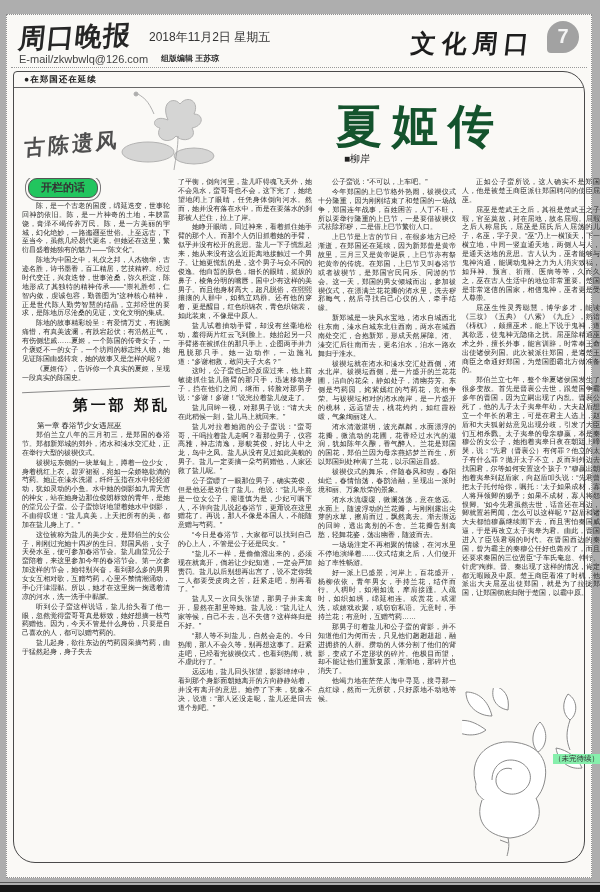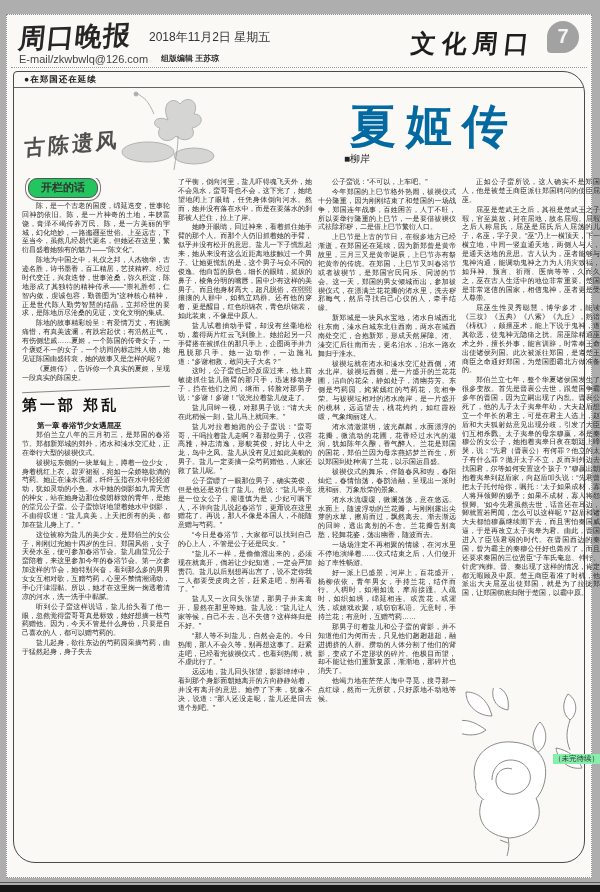--- a/index.html
+++ b/index.html
@@ -28,40 +28,40 @@
     border:1px solid #4a4a4a;border-radius:4px 22px 22px 22px;box-sizing:border-box;}
   .banner{position:absolute;left:0;top:0;right:0;height:15px;border-bottom:1px solid #666;}
   .banner span{position:absolute;left:10px;top:2px;font-size:8.5px;font-weight:bold;color:#222;letter-spacing:1px;}
 
   .art-box{position:absolute;left:6px;top:18px;width:238px;height:84px;}
   .art-callig{position:absolute;left:4px;top:40px;font-family:"Liberation Serif","DejaVu Serif",serif;
     font-weight:bold;font-size:21px;color:#4e4e4e;transform:rotate(-5deg) skewX(-8deg);letter-spacing:3px;}
   .art-lotus{position:absolute;right:30px;top:0;}
 
   .title-box{position:absolute;left:252px;top:16px;right:8px;height:86px;}
-  .main-title{position:absolute;left:84px;top:8px;font-family:"Liberation Serif","DejaVu Serif",serif;
-    font-weight:bold;font-size:46px;letter-spacing:10px;color:#0369a1;}
+  .main-title{position:absolute;left:70px;top:8px;font-family:"Liberation Serif","DejaVu Serif",serif;
+    font-weight:bold;font-size:46px;letter-spacing:10px;color:#14532d;}
   .author{position:absolute;left:78px;top:64px;font-size:10px;color:#222;}
 
   
   .col{position:absolute;top:106px;bottom:6px;overflow:hidden;font-size:7px;line-height:1.27;
     text-align:justify;color:#2a2a2a;}
   .col p{margin:0 0 1px 0;text-indent:2em;}
   .col p.noindent{text-indent:0;}
   .col1{left:8px;width:148px;}
   .col2{left:164px;width:134px;}
   .col3{left:304px;width:138px;}
   .col4{left:448px;width:138px;}
 
   .sidebar-label{display:inline-block;margin:0 0 4px 6px;padding:2px 12px;font-size:11px;font-weight:bold;
     color:#333;border:1px solid #555;border-radius:9px;background:#22c55e;
     box-shadow:0 0 0 2px #faf9f6, 0 0 0 3px #777;text-indent:0;}
   .sidebar-divider{margin:7px 0 5px 0;border-top:1px solid #888;transform:rotate(-2.5deg);}
-  .part-heading{font-size:15px;font-weight:bold;text-align:left;letter-spacing:3px;margin:4px 0 6px 0;color:#111;}
-  .chapter-heading{font-size:7.5px;font-weight:bold;text-indent:2em;margin-bottom:1px;color:#222;}
+  .part-heading{font-size:15px;font-weight:bold;text-align:right;letter-spacing:3px;margin:4px 0 6px 0;color:#111;}
+  .chapter-heading{font-size:7.5px;font-weight:normal;text-indent:2em;margin-bottom:1px;color:#222;}
 
   .rose{position:absolute;left:-14px;bottom:-4px;}
   .tbc{position:absolute;right:0px;bottom:92px;font-size:7.5px;color:#333;background:#86efac;padding:0 1px;}
 </style>
 </head>
 <body>
 
 <div class="paper">
 
   <div class="header">

